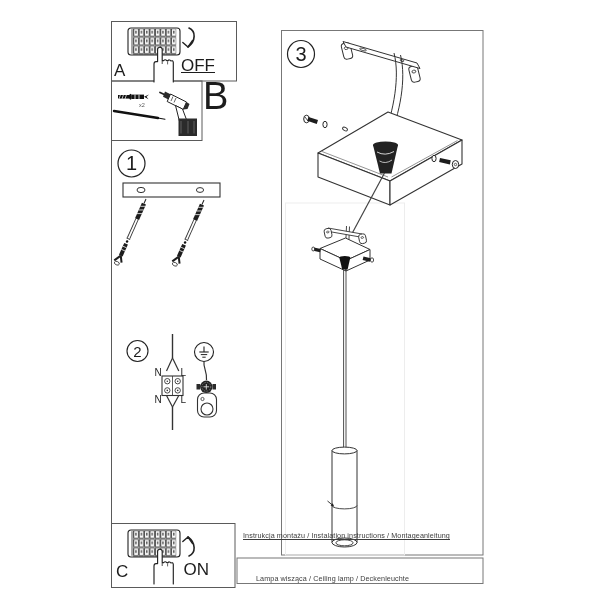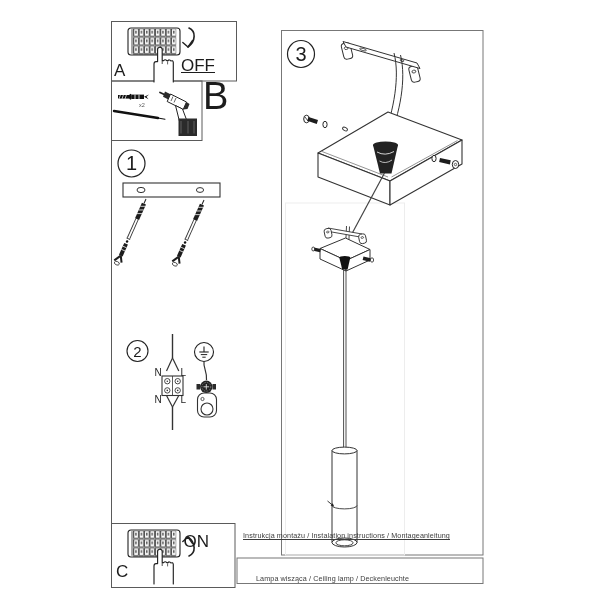--- a/index.html
+++ b/index.html
@@ -255,18 +255,18 @@
 <span class="t circle-num ctr" style="left:125.5px;top:153px;width:12px;">1</span>
 <span class="t ctr" style="left:131.5px;top:343.5px;width:12px;font-size:15px;">2</span>
 <span class="t circle-num ctr" style="left:295px;top:44px;width:12px;">3</span>
 
 <span class="t" style="left:154.5px;top:368px;font-size:10px;">N</span>
 <span class="t" style="left:180.5px;top:368px;font-size:10px;">L</span>
 <span class="t" style="left:154.5px;top:394.5px;font-size:10px;">N</span>
 <span class="t" style="left:180.5px;top:394.5px;font-size:10px;">L</span>
 
 <span class="t step-letter" style="left:116px;top:562.5px;">C</span>
-<span class="t" style="left:183.5px;top:533px;font-size:17px;">ON</span>
+<span class="t" style="left:183.5px;top:561px;font-size:17px;">ON</span>
 
 <span class="t footer-line" style="left:243px;top:532px;text-decoration:underline;">Instrukcja montażu / Instalation instructions / Montageanleitung</span>
 <span class="t footer-line" style="left:243px;top:574.5px;padding-left:13px;">Lampa wisząca / Ceiling lamp / Deckenleuchte</span>
 
 </div>
 
 </body></html>

